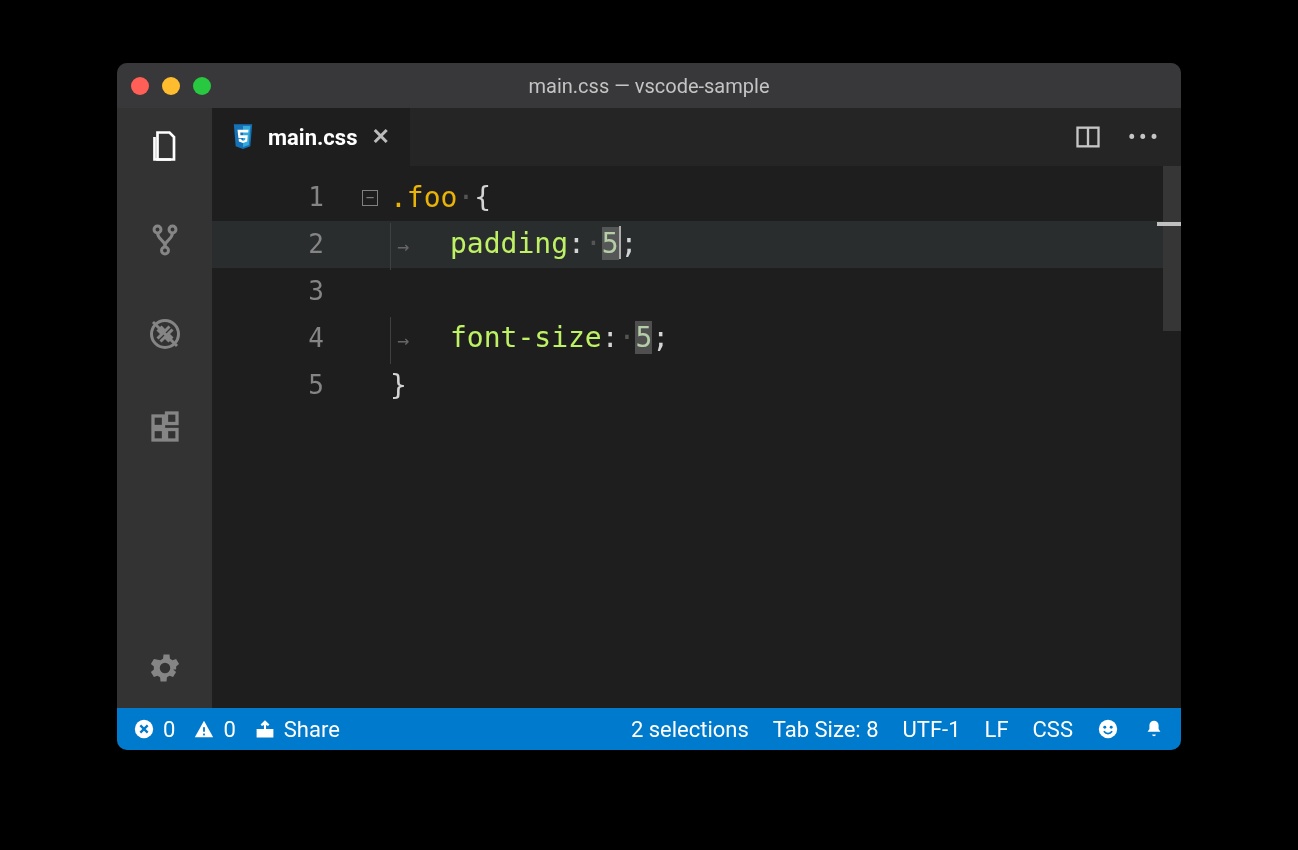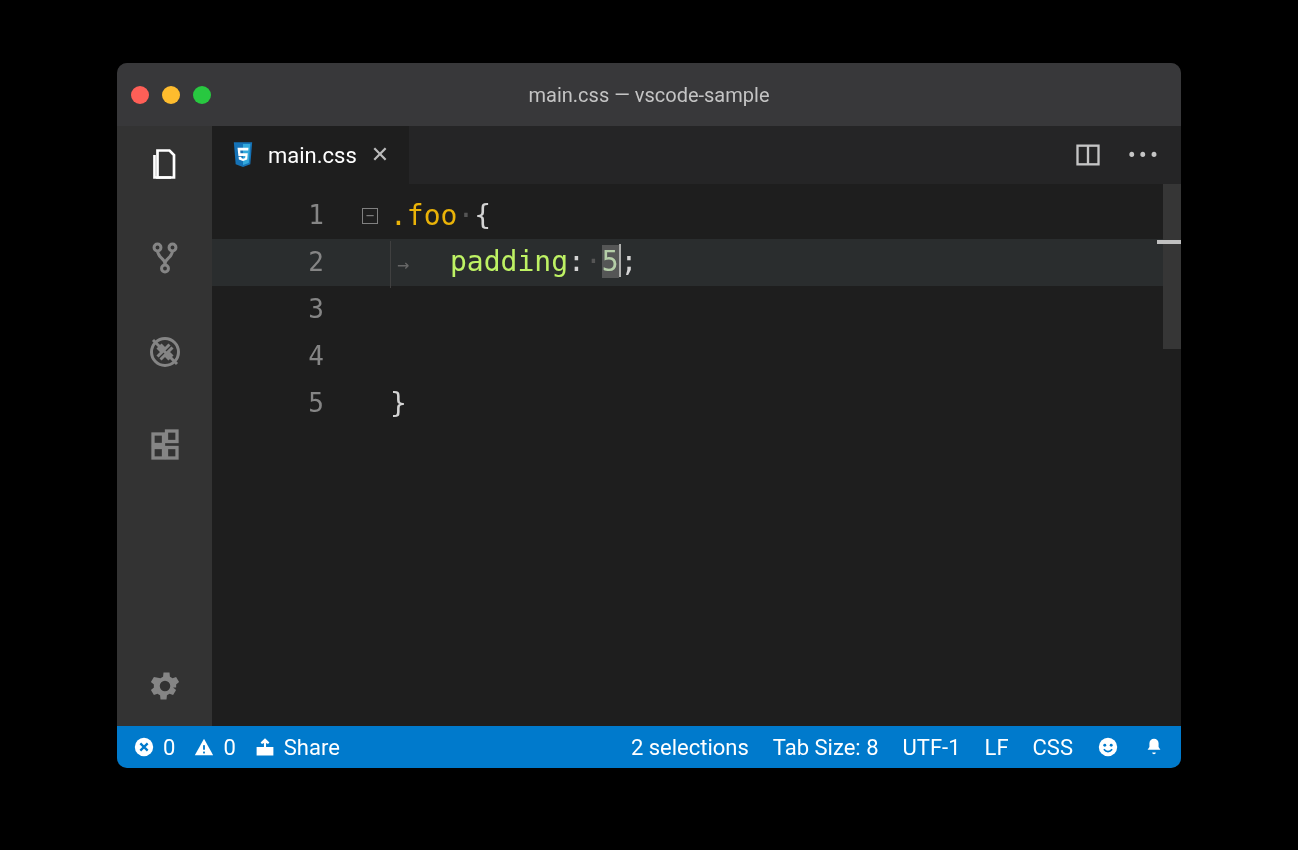--- a/index.html
+++ b/index.html
@@ -17,21 +17,21 @@
     background: #1e1e1e;
     border-radius: 10px;
     overflow: hidden;
     box-shadow: 0 20px 60px rgba(0,0,0,0.6);
   }
 
   
   .titlebar {
     display: flex;
     align-items: center;
-    height: 63px;
+    height: 45px;
     background: #38383a;
     padding: 0 14px;
     position: relative;
   }
   .traffic-lights { display: flex; gap: 13px; align-items: center; }
   .traffic-light { width: 18px; height: 18px; border-radius: 50%; }
   .tl-close  { background: #ff5f57; }
   .tl-min    { background: #febc2e; }
   .tl-max    { background: #28c840; }
   .title-text {
@@ -76,20 +76,21 @@
   }
   .tab {
     display: flex; align-items: center;
     height: 100%;
     padding: 0 20px;
     gap: 14px;
     background: #1e1e1e;
     color: #ffffff;
     font-size: 22px;
     border-right: 1px solid #252526;
+    font-weight: bold;
   }
   .file-icon { display:flex; align-items:center; }
   .tab-close { color: #bbbbbb; font-size: 22px; line-height:1; cursor:pointer; }
   .tab-actions { margin-left: auto; display:flex; align-items:center; gap: 26px; padding-right: 20px; }
   .tab-action { color:#c5c5c5; cursor:pointer; display:flex; }
 
   
   .code {
     position: relative;
     font-family: "Menlo", "Consolas", monospace;
@@ -259,20 +260,21 @@
             <div class="fold-col"></div>
             <div><span class="indent-guide">→</span><span class="tok-prop">padding</span><span class="tok-punct">:</span><span class="ws-dot">·</span><span class="tok-num sel">5</span><span class="cursor"></span><span class="tok-punct">;</span></div>
           </div>
           <div class="line-row">
             <div class="gutter-num">3</div>
             <div class="fold-col"></div>
           </div>
           <div class="line-row">
             <div class="gutter-num">4</div>
             <div class="fold-col"></div>
+            <div><span class="indent-guide">→</span><span class="tok-prop">font-size</span><span class="tok-punct">:</span><span class="ws-dot">·</span><span class="tok-num sel">5</span><span class="tok-punct">;</span></div>
           </div>
           <div class="line-row">
             <div class="gutter-num">5</div>
             <div class="fold-col"></div>
             <div><span class="tok-brace">}</span></div>
           </div>
         </div>
 
     </div>
   </div>

